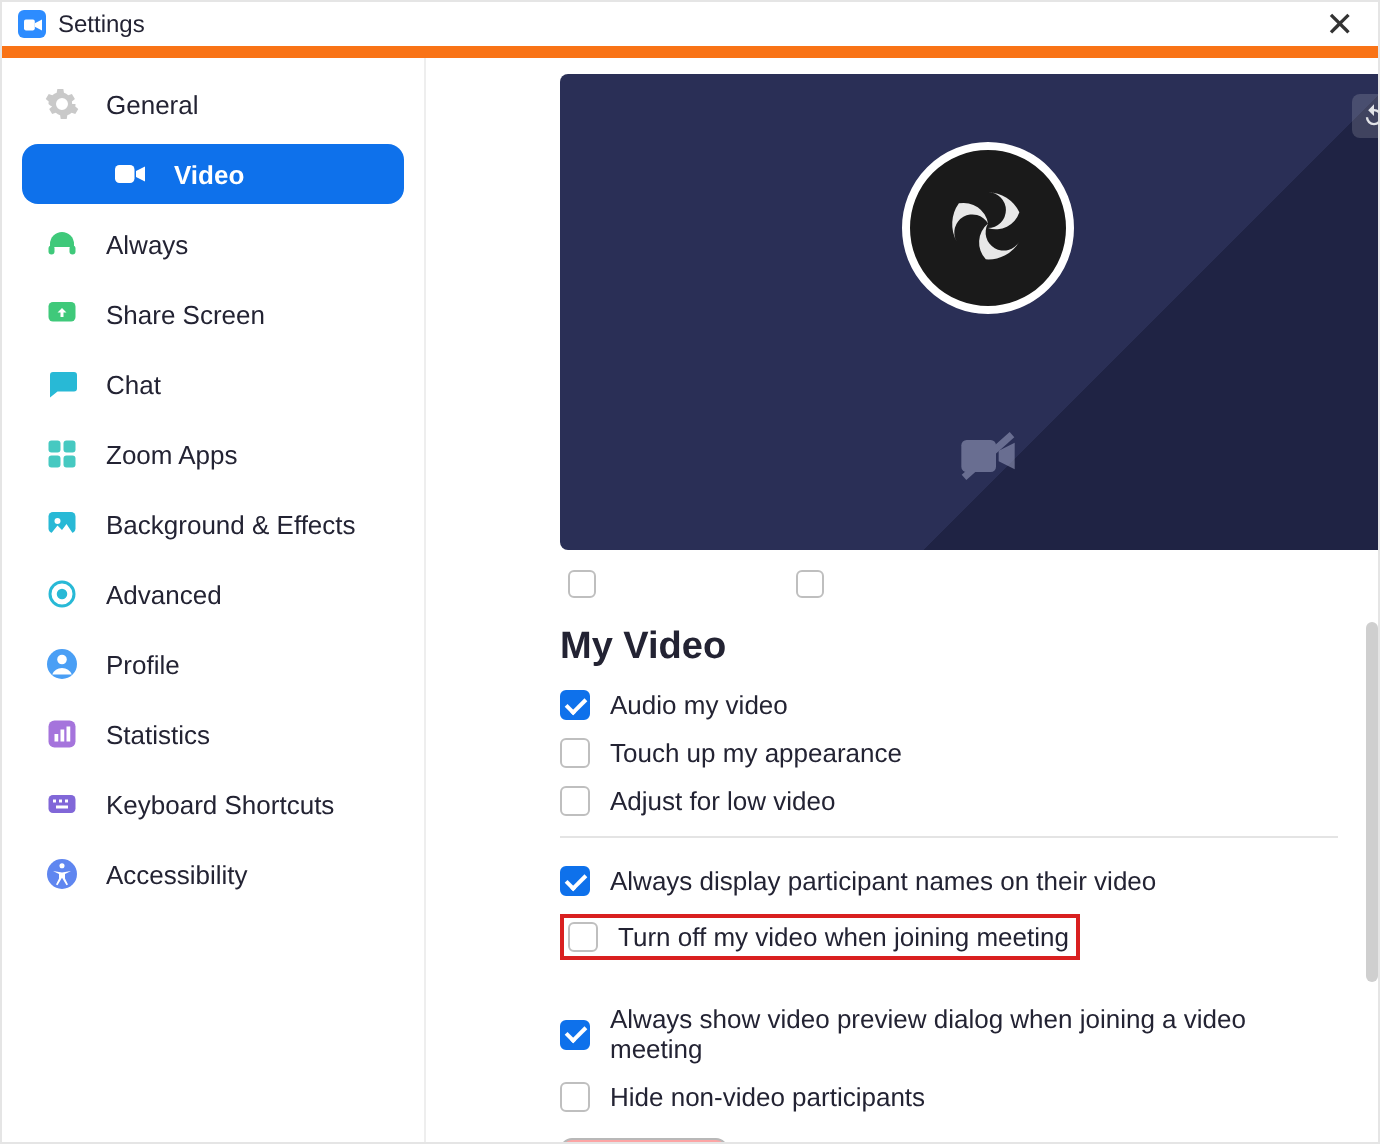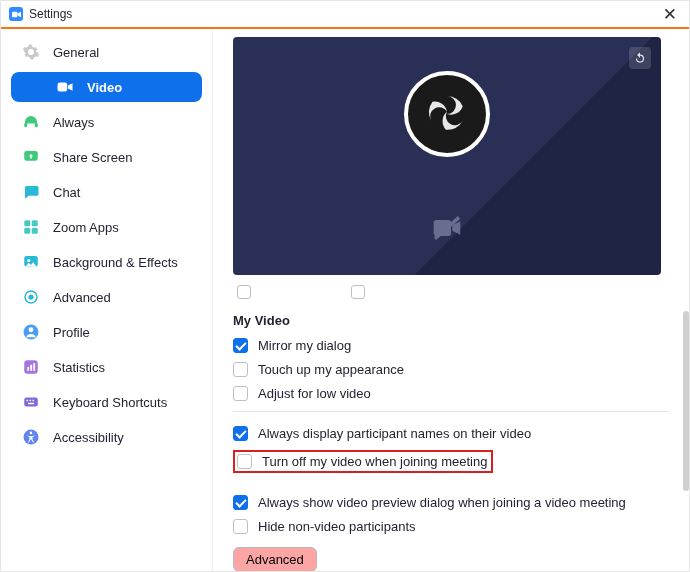--- a/index.html
+++ b/index.html
@@ -1,45 +1,45 @@
 <!DOCTYPE html>
 <html><head>
 <meta charset="utf-8">
 <style>
   * { box-sizing: border-box; margin: 0; padding: 0; }
   body { font-family: -apple-system, BlinkMacSystemFont, "Segoe UI", Arial, sans-serif; font-size: 13px; color: #232333; background: #fff; width: 690px; height: 572px; overflow: hidden; border: 1px solid #e5e5e5; position: relative; }
   
-  .titlebar { height: 28px; display: flex; align-items: center; padding: 0 8px; border-bottom: 2px solid #f97316; }
+  .titlebar { height: 28px; display: flex; align-items: center; padding: 0 8px; border-bottom: 6px solid #f97316; }
   .titlebar-icon { width: 14px; height: 14px; border-radius: 3px; background: #2d8cff; display: flex; align-items: center; justify-content: center; margin-right: 6px; }
   .titlebar-icon svg { width: 9px; height: 9px; }
   .titlebar-title { font-size: 12px; color: #232333; }
   .titlebar-close { margin-left: auto; font-size: 17px; line-height: 1; color: #333; cursor: pointer; padding: 0 4px; }
 
-  .body { display: flex; height: calc(572px - 28px); }
+  .body { display: flex; height: calc(572px - 28px); gap: 47px; }
   
   .sidebar { width: 212px; padding: 8px 10px; border-right: 1px solid #eee; }
   .sb-item { display: flex; align-items: center; height: 30px; padding: 0 10px; border-radius: 8px; cursor: pointer; margin-bottom: 5px; }
   .sb-item .icon { width: 20px; height: 20px; display: flex; align-items: center; justify-content: center; margin-right: 12px; }
   .sb-item .label { font-size: 13px; color: #232333; }
   .sb-item.selected { background: #0e71eb; padding-left: 44px; }
   .sb-item.selected .label { color: #fff; font-weight: 600; }
   .sb-item.selected .icon svg { fill: #fff; }
 
   .content { flex: 1; padding: 8px 20px 14px 20px; overflow-y: auto; position: relative; }
   
   .preview { width: 428px; height: 238px; background: linear-gradient(135deg, #2a2f56 0%, #2a2f56 63%, #1f2344 63%, #1f2344 100%); border-radius: 4px; position: relative; display: flex; flex-direction: column; align-items: center; justify-content: center; }
   .preview-badge { position: absolute; top: 10px; right: 10px; width: 22px; height: 22px; background: rgba(255,255,255,0.15); border-radius: 4px; display: flex; align-items: center; justify-content: center; }
   .obs-logo { width: 86px; height: 86px; border-radius: 50%; background: #1a1a1a; border: 4px solid #fff; display: flex; align-items: center; justify-content: center; position: absolute; top: 34px; }
   .obs-logo svg { width: 56px; height: 56px; }
   .no-video-icon { position: absolute; bottom: 28px; opacity: 0.55; }
   
   .cut-row { display:flex; gap: 100px; margin: 10px 0 14px 4px; }
   .cut-cb { width: 14px; height: 14px; border: 1px solid #bfbfbf; border-radius: 3px; }
   
-  .section-title { font-size: 13px; font-weight: 700; margin: 4px 0 10px 0; }
+  .section-title { font-size: 19px; font-weight: 700; margin: 4px 0 10px 0; }
   
   .checkrow { display: flex; align-items: center; margin-bottom: 9px; }
   .chk { width: 15px; height: 15px; border: 1px solid #bfbfbf; border-radius: 3px; display: flex; align-items: center; justify-content: center; margin-right: 10px; flex-shrink:0; }
   .chk.checked { background: #0e71eb; border-color: #0e71eb; }
   .chk.checked::after { content: ""; width: 8px; height: 4px; border: 2px solid #fff; border-top: none; border-right: none; transform: rotate(-45deg); margin-top: -2px; }
   .check-label { font-size: 13px; color: #232333; }
   
   hr.divider { border: none; border-top: 1px solid #e4e4e4; margin: 10px 0 14px 0; }
   
   .highlight { border: 2px solid #d92020; padding: 2px 4px 2px 2px; display: inline-flex; align-items: center; margin-bottom: 22px;}
@@ -212,21 +212,21 @@
 
     <div class="cut-row">
       <div class="cut-cb"></div>
       <div class="cut-cb"></div>
     </div>
 
     <div class="section-title">My Video</div>
 
     <div class="checkrow">
       <div class="chk checked"></div>
-      <span class="check-label">Mirror my dialog</span>
+      <span class="check-label">Audio my video</span>
     </div>
     <div class="checkrow">
       <div class="chk"></div>
       <span class="check-label">Touch up my appearance</span>
     </div>
     <div class="checkrow">
       <div class="chk"></div>
       <span class="check-label">Adjust for low video</span>
     </div>
 

